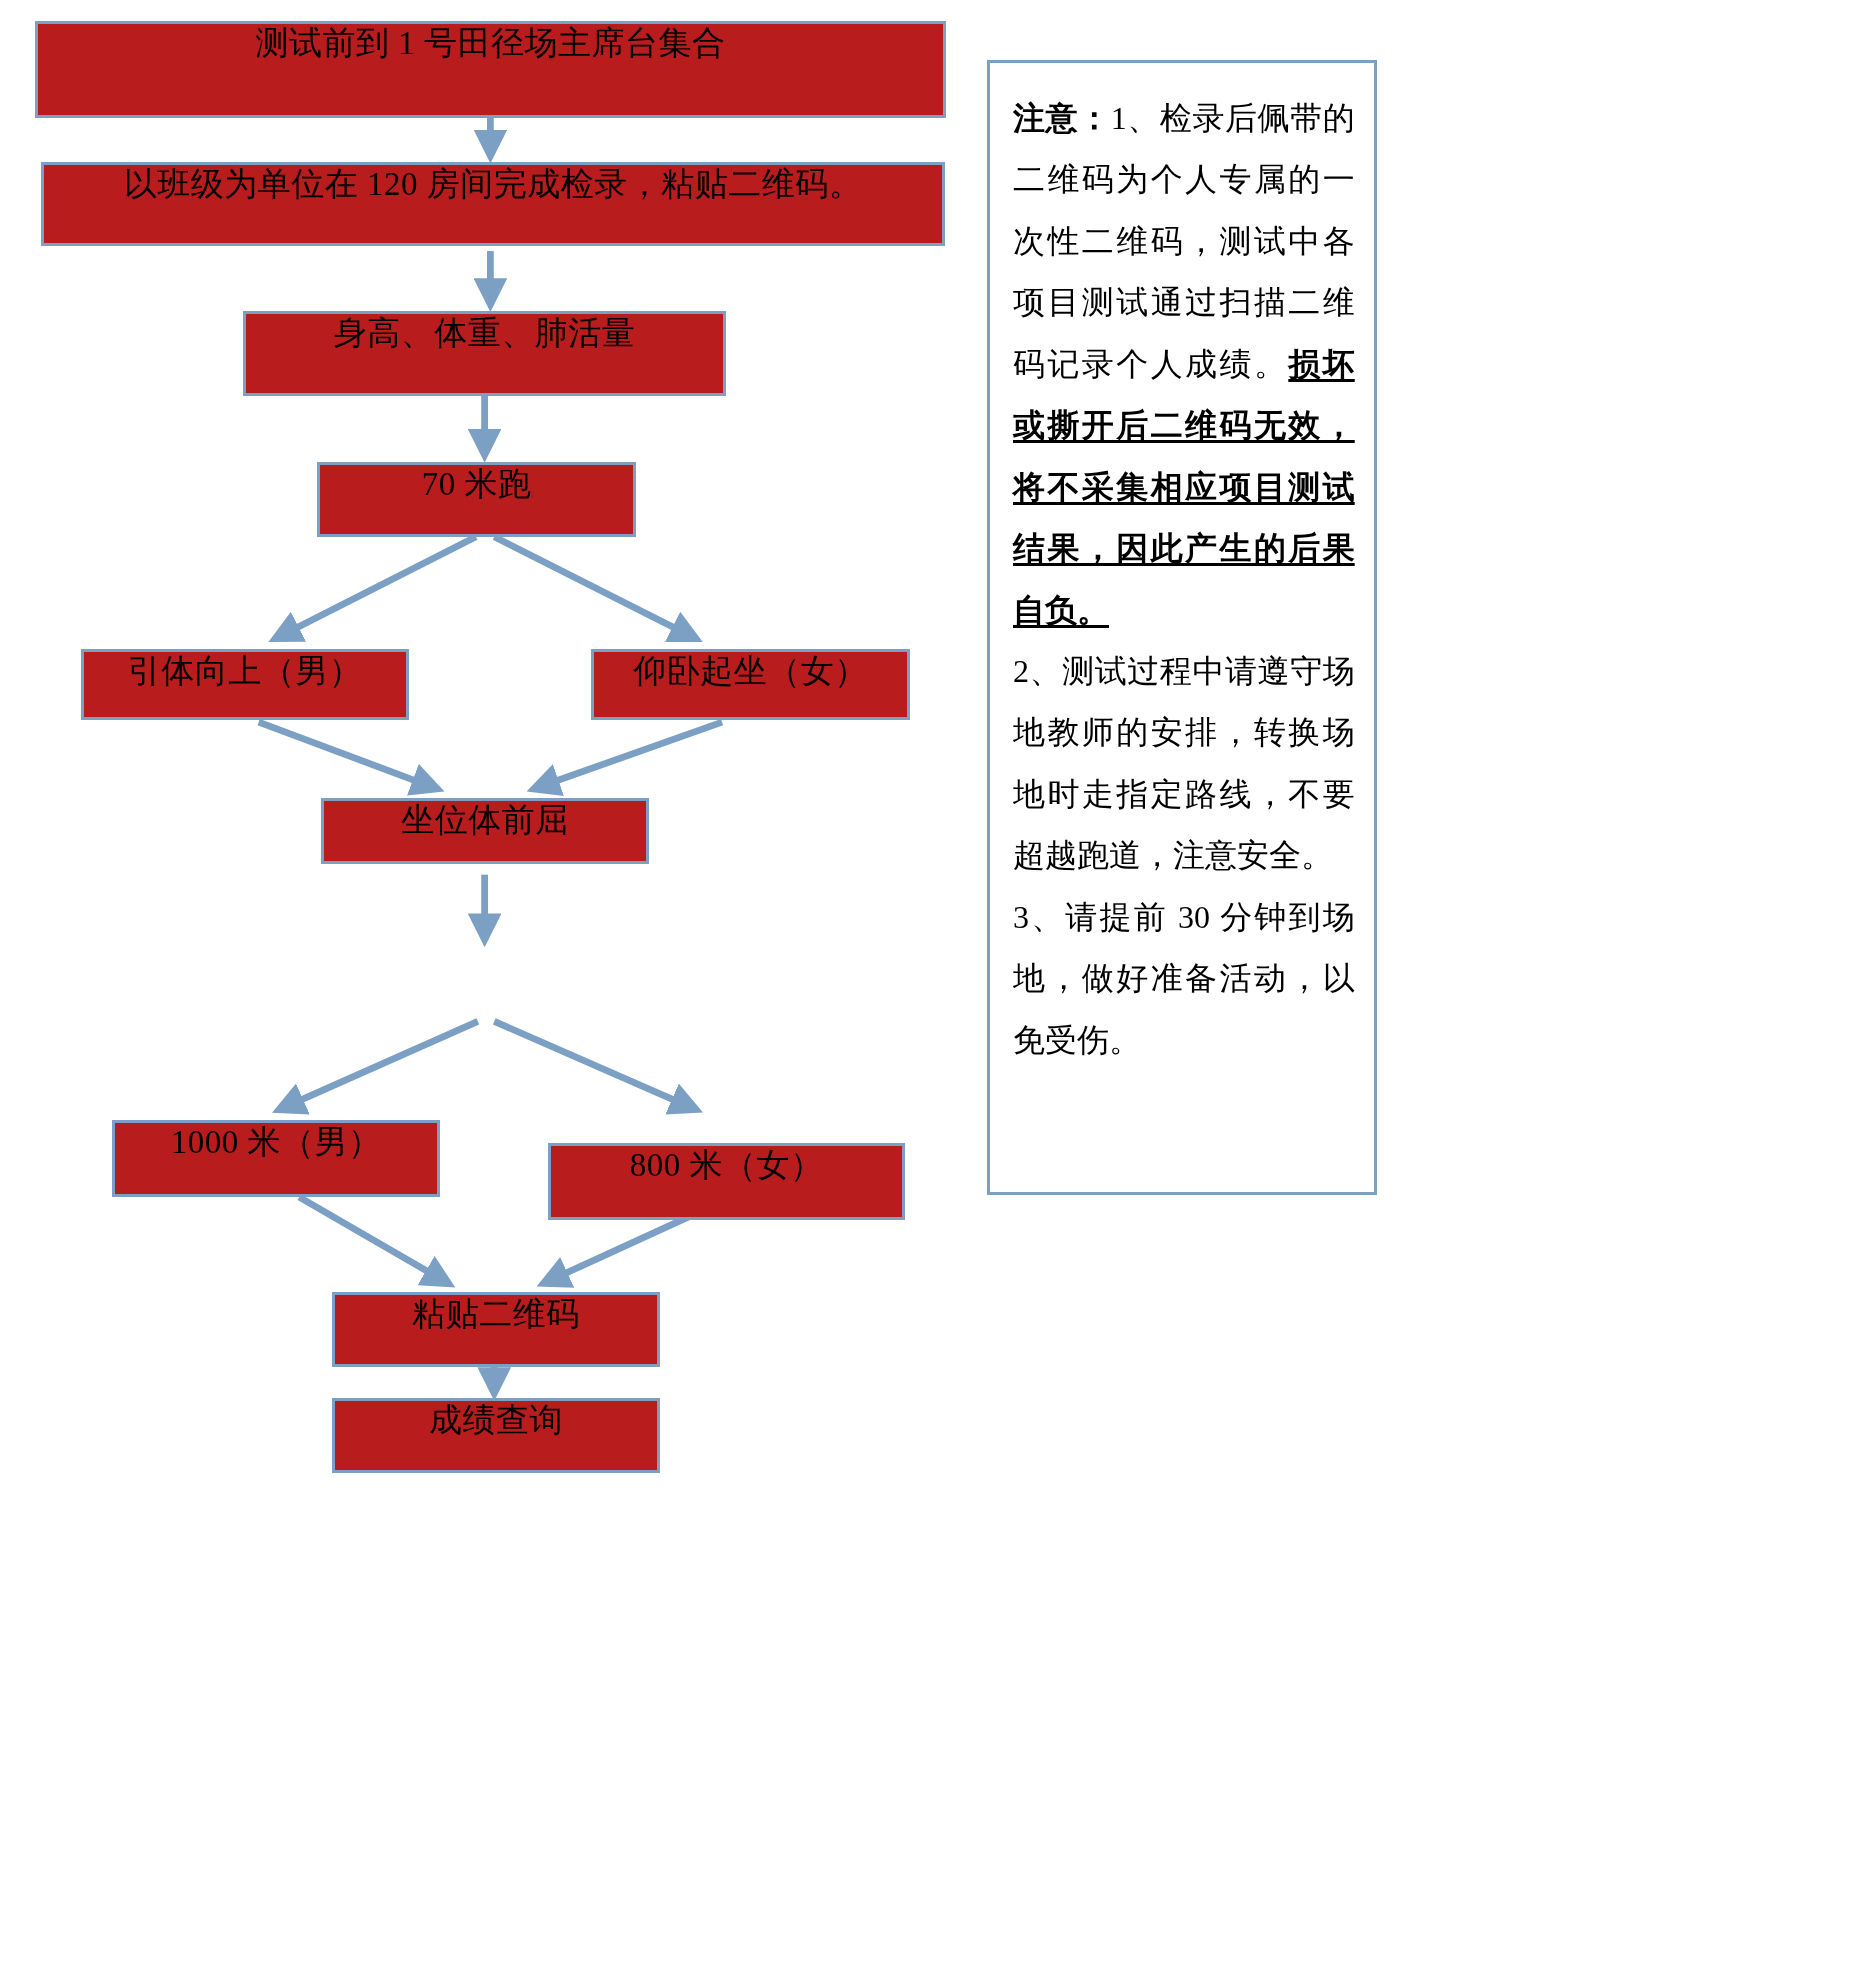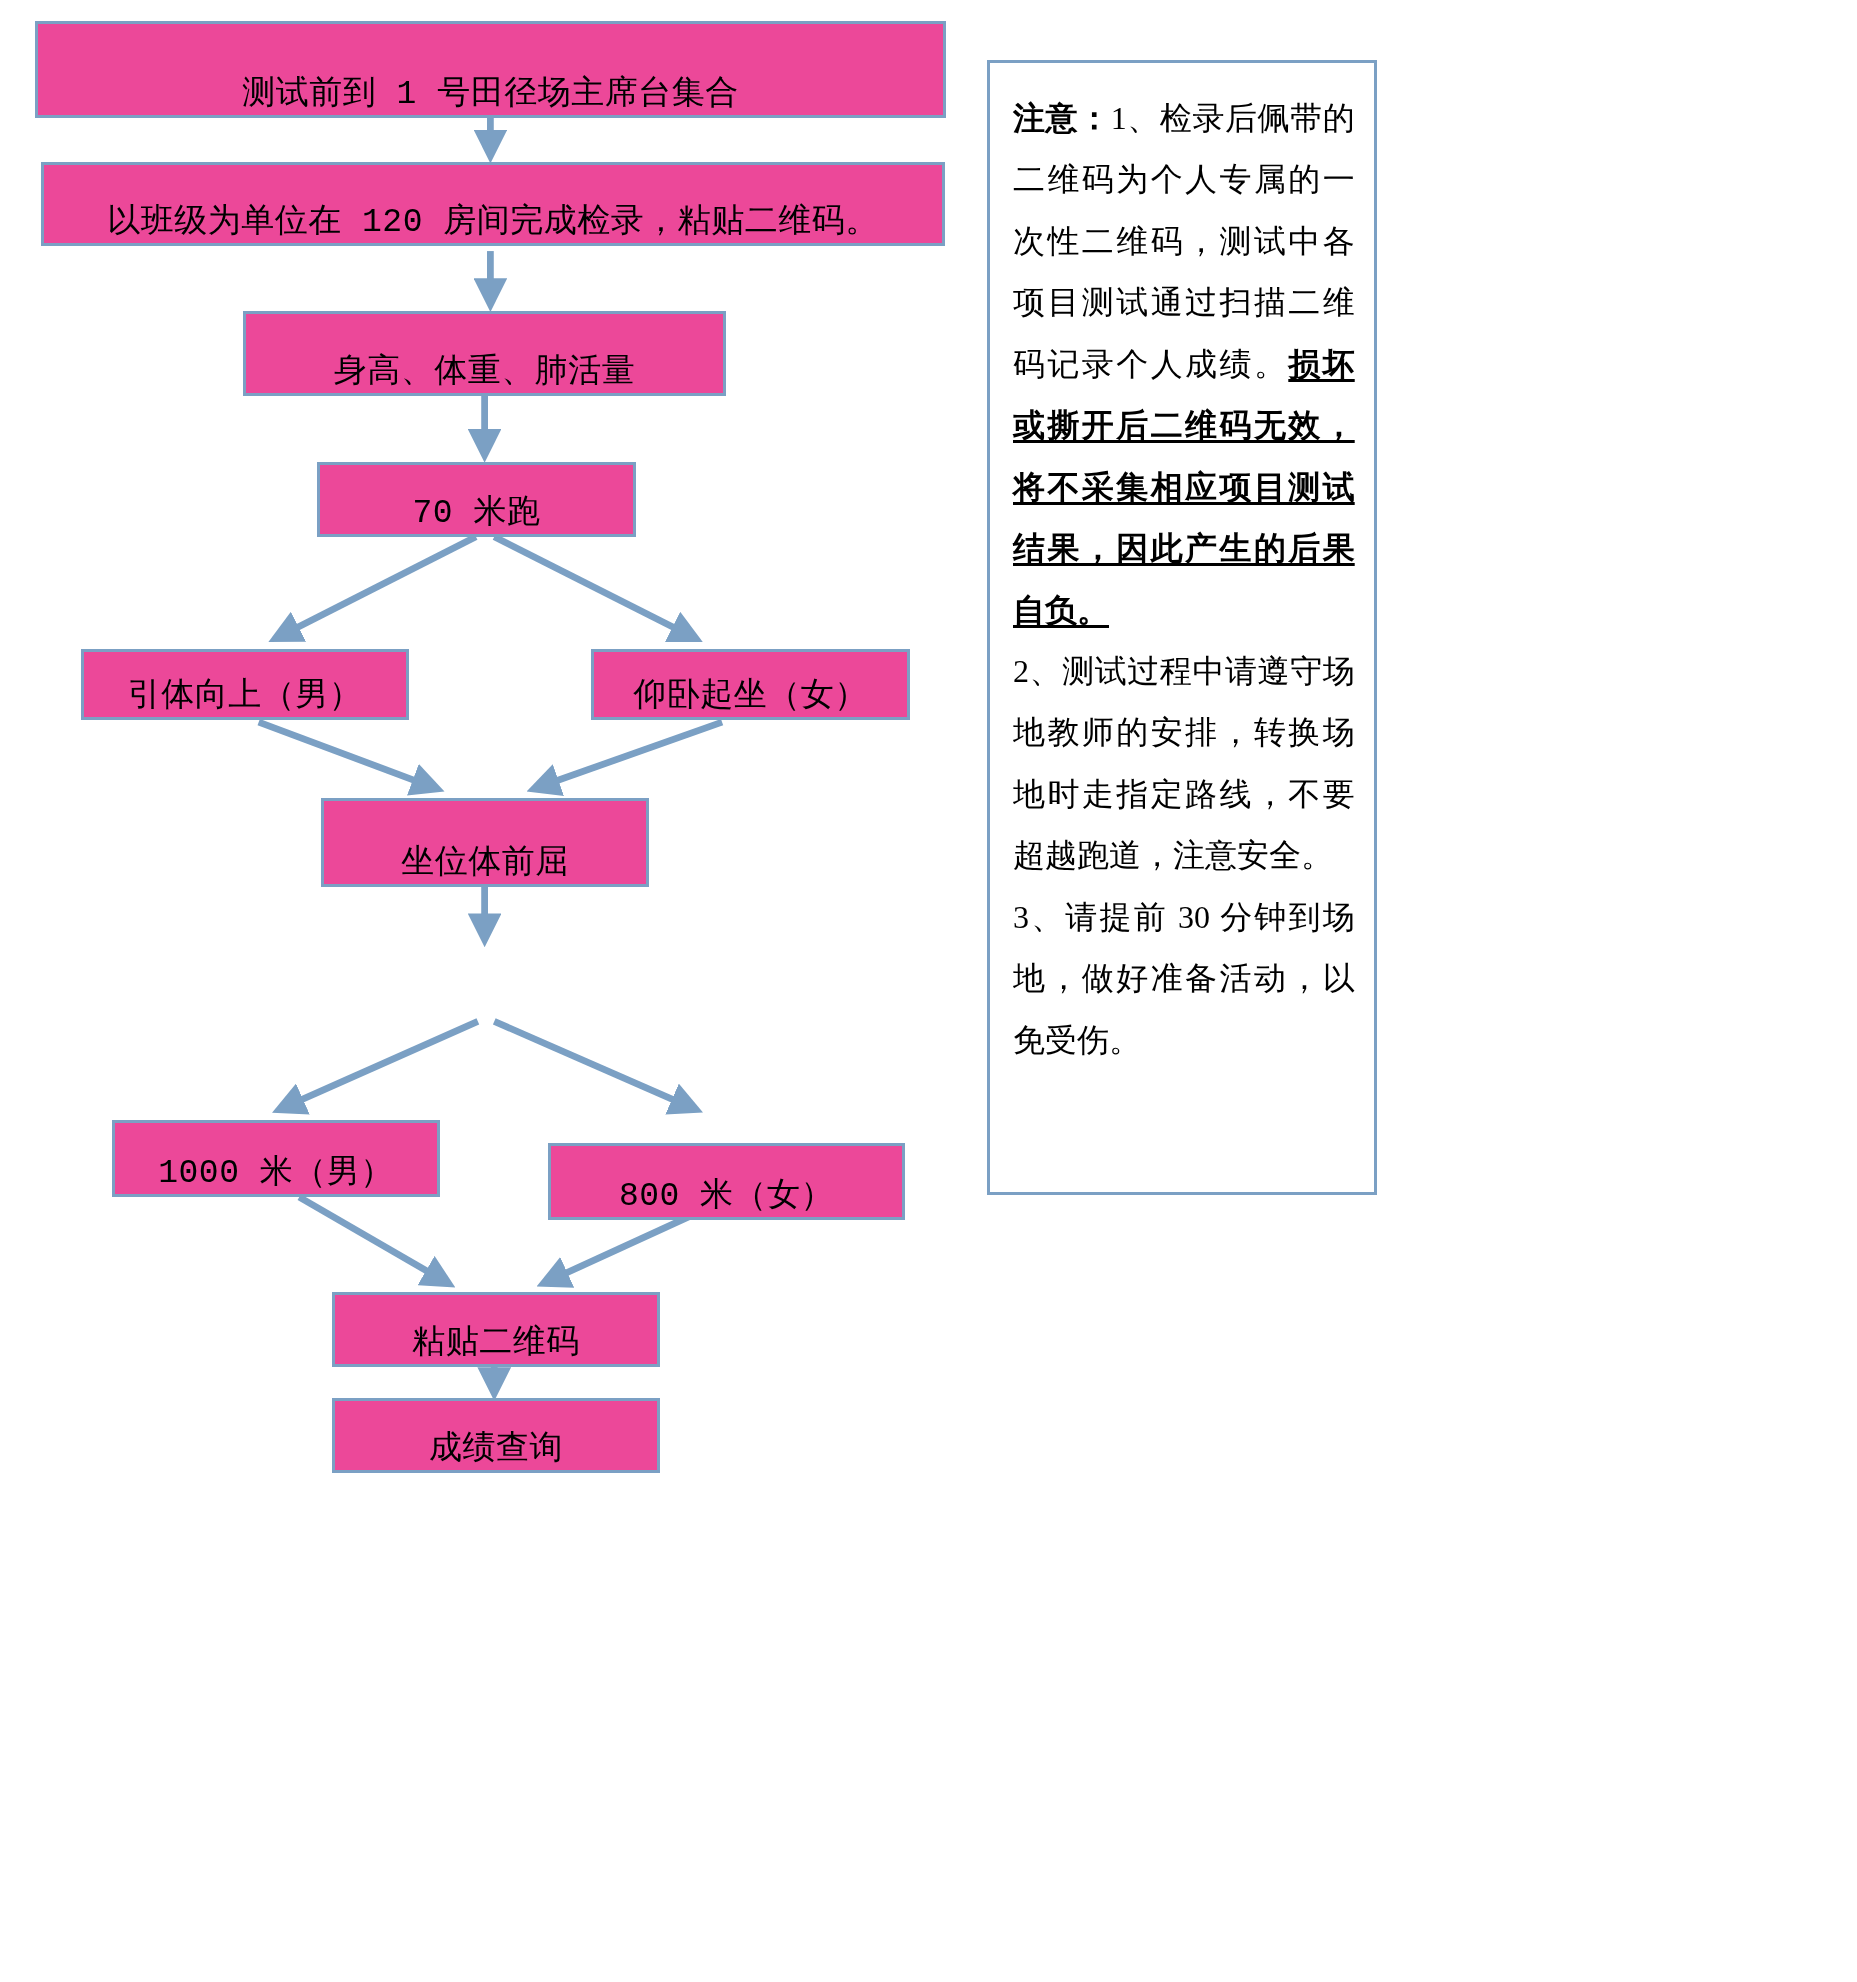--- a/index.html
+++ b/index.html
@@ -30,43 +30,42 @@
     top: 0;
     width: 975px;
     height: 1982px;
     pointer-events: none;
   }
 
   .node {
     position: absolute;
     box-sizing: border-box;
     border: 3.9px solid #7ba0c4;
-    background: #ec4899;
+    background: #b91c1c;
     display: flex;
-    align-items: flex-end;
+    align-items: flex-start;
     justify-content: center;
     text-align: center;
     line-height: 1.2;
     letter-spacing: 0.5px;
     z-index: 2;
-    font-family: Liberation Mono, monospace;
   }
   .node-label {
     font-size: 33px;
     white-space: nowrap;
   }
 
   
   #node-0 { left: 35px;  top: 21px;   width: 911px; height: 97px; }
   #node-1 { left: 41px;  top: 162px;  width: 904px; height: 84px;  }
   #node-2 { left: 243px; top: 311px;  width: 483px; height: 85px;  }
   #node-3 { left: 317px; top: 462px;  width: 319px; height: 75px;  }
   #node-4 { left: 81px;  top: 649px;  width: 328px; height: 71px;  }
   #node-5 { left: 591px; top: 649px;  width: 319px; height: 71px;  }
-  #node-6 { left: 321px; top: 798px;  width: 328px; height: 89px;  }
+  #node-6 { left: 321px; top: 798px;  width: 328px; height: 66px;  }
   #node-7 { left: 321px; top: 946px;  width: 328px; height: 75px;  }
   #node-8 { left: 112px; top: 1120px; width: 328px; height: 77px;  }
   #node-9 { left: 548px; top: 1120px; width: 357px; height: 77px; margin-top: 23px;  }
   #node-10{ left: 332px; top: 1292px; width: 328px; height: 75px;  }
   #node-11{ left: 332px; top: 1398px; width: 328px; height: 75px;  }
 
   
   #notice-panel {
     position: absolute;
     left: 987px;

